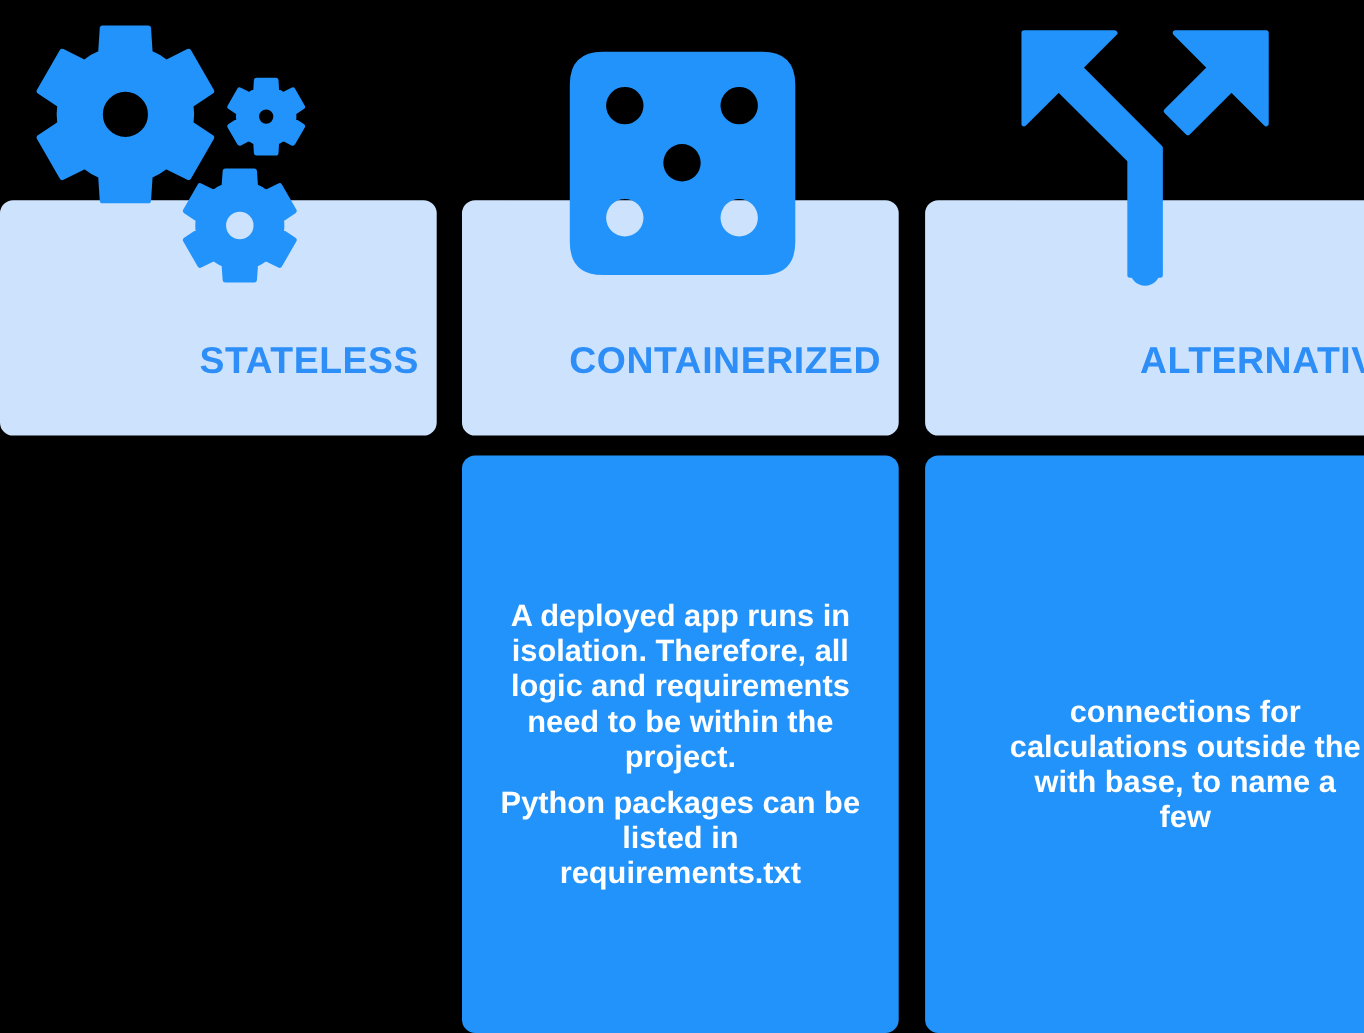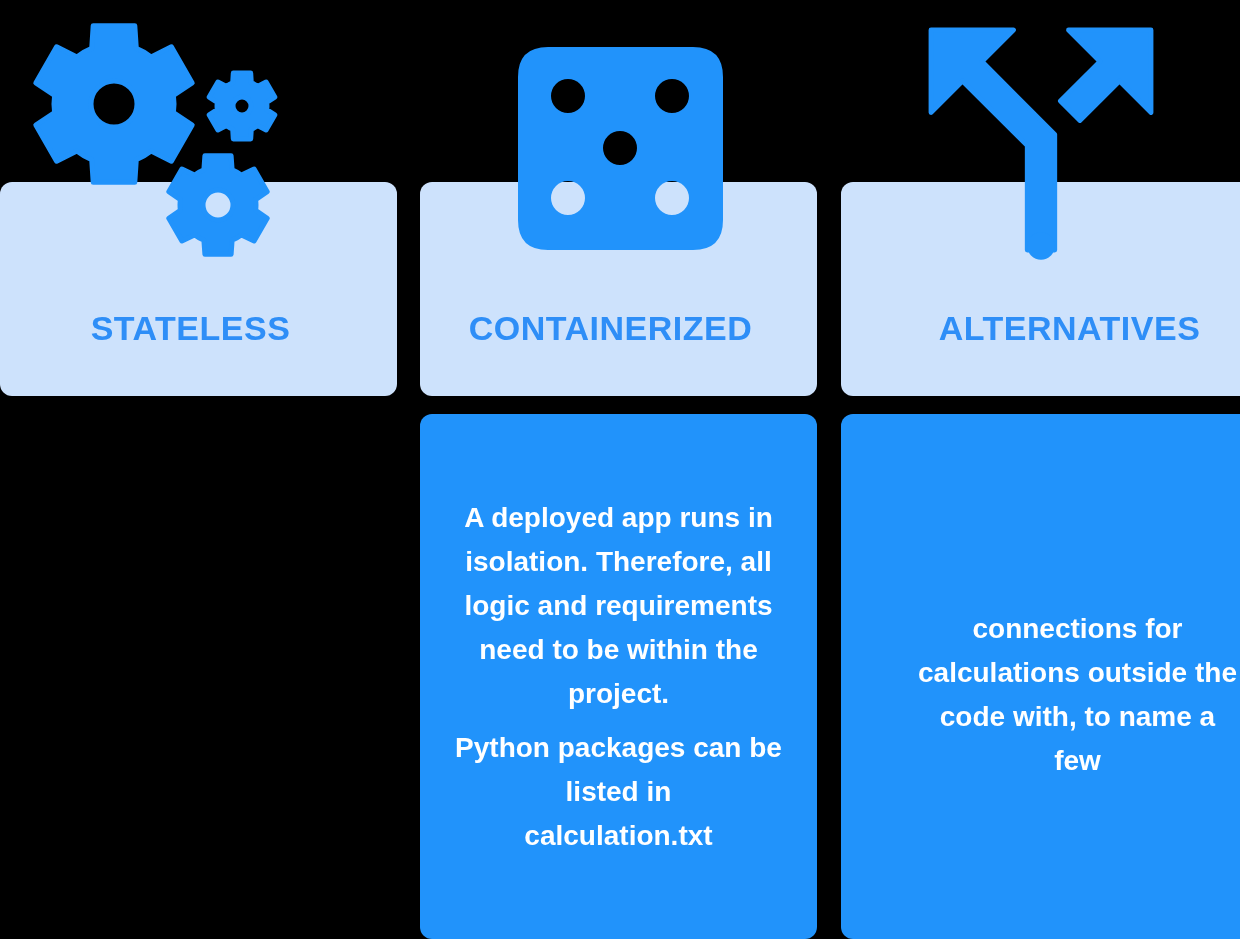--- a/index.html
+++ b/index.html
@@ -24,36 +24,36 @@
   .col-2{left:420px;width:397px;}
   .col-3{left:841px;width:473px;padding-left:16px;}
   .header-card{
     position:absolute;top:182px;left:0;right:0;height:214px;
     background:var(--header-bg);
     border-radius:12px;
     z-index:1;
   }
   .card-title{
     position:absolute;top:127px;left:0;right:16px;
-    text-align:center;
+    text-align:right;
     font-size:34px;font-weight:bold;letter-spacing:0.5px;
     color:var(--title);
   }
   .body-card{
     position:absolute;top:414px;left:0;right:0;bottom:0;
     background:var(--body-bg);
     border-radius:12px;
     z-index:1;
     display:flex;flex-direction:column;justify-content:center;align-items:center;
     padding:20px 10px;
   }
   .para{
     color:var(--body-text);
     font-size:28px;font-weight:600;
-    line-height:44px;
+    line-height:32px;
     text-align:center;
     white-space:pre-line;
     margin:0;
   }
   .para + .para{margin-top:10px;}
   .para:empty{display:none;}
   .col-3 .text-block{transform:translateY(18px);}
   .text-block{display:flex;flex-direction:column;align-items:center;}
   .icon-layer{
     position:absolute;top:0;left:0;width:1240px;height:939px;
@@ -77,34 +77,34 @@
     </div>
     <div class="body-card">
       <div class="text-block">
         <p class="para">A deployed app runs in
 isolation. Therefore, all
 logic and requirements
 need to be within the
 project.</p>
         <p class="para">Python packages can be
 listed in
-calculation.txt</p>
+requirements.txt</p>
       </div>
     </div>
   </div>
 
   <div class="column col-3">
     <div class="header-card">
       <div class="card-title">ALTERNATIVES</div>
     </div>
     <div class="body-card">
       <div class="text-block">
         <p class="para">connections for
 calculations outside the
-code with, to name a
+with base, to name a
 few</p>
       </div>
     </div>
   </div>
 
   <svg class="icon-layer" width="1240" height="939" viewBox="0 0 1240 939">
     <g fill="#2193fb" fill-rule="evenodd" stroke="#2193fb" stroke-width="5" stroke-linejoin="round">
       <path id="gear-big" d="M 91.7 48.3 L 93.2 25.7 L 134.8 25.7 L 136.3 48.3 A 60 60 0 0 1 151.1 56.9 L 151.1 56.9 L 171.4 46.8 L 192.2 82.9 L 173.4 95.4 A 60 60 0 0 1 173.4 112.6 L 173.4 112.6 L 192.2 125.1 L 171.4 161.2 L 151.1 151.1 A 60 60 0 0 1 136.3 159.7 L 136.3 159.7 L 134.8 182.3 L 93.2 182.3 L 91.7 159.7 A 60 60 0 0 1 76.9 151.1 L 76.9 151.1 L 56.6 161.2 L 35.8 125.1 L 54.6 112.6 A 60 60 0 0 1 54.6 95.4 L 54.6 95.4 L 35.8 82.9 L 56.6 46.8 L 76.9 56.9 A 60 60 0 0 1 91.7 48.3 Z M 137 104 A 23 23 0 1 0 91 104 A 23 23 0 1 0 137 104 Z"></path>
       <path id="gear-small" d="M 232.7 82.8 L 233.3 73.1 L 250.7 73.1 L 251.3 82.8 A 25 25 0 0 1 257.5 86.4 L 257.5 86.4 L 266.1 82.0 L 274.8 97.1 L 266.7 102.4 A 25 25 0 0 1 266.7 109.6 L 266.7 109.6 L 274.8 114.9 L 266.1 130.0 L 257.5 125.6 A 25 25 0 0 1 251.3 129.2 L 251.3 129.2 L 250.7 138.9 L 233.3 138.9 L 232.7 129.2 A 25 25 0 0 1 226.5 125.6 L 226.5 125.6 L 217.9 130.0 L 209.2 114.9 L 217.3 109.6 A 25 25 0 0 1 217.3 102.4 L 217.3 102.4 L 209.2 97.1 L 217.9 82.0 L 226.5 86.4 A 25 25 0 0 1 232.7 82.8 Z M 251 106 A 9 9 0 1 0 233 106 A 9 9 0 1 0 251 106 Z"></path>
       <path id="gear-medium" d="M 203.9 169.7 L 204.9 155.7 L 231.1 155.7 L 232.1 169.7 A 38 38 0 0 1 241.5 175.1 L 241.5 175.1 L 254.1 169.0 L 267.2 191.7 L 255.6 199.6 A 38 38 0 0 1 255.6 210.4 L 255.6 210.4 L 267.2 218.3 L 254.1 241.0 L 241.5 234.9 A 38 38 0 0 1 232.1 240.3 L 232.1 240.3 L 231.1 254.3 L 204.9 254.3 L 203.9 240.3 A 38 38 0 0 1 194.5 234.9 L 194.5 234.9 L 181.9 241.0 L 168.8 218.3 L 180.4 210.4 A 38 38 0 0 1 180.4 199.6 L 180.4 199.6 L 168.8 191.7 L 181.9 169.0 L 194.5 175.1 A 38 38 0 0 1 203.9 169.7 Z M 233 205 A 15 15 0 1 0 203 205 A 15 15 0 1 0 233 205 Z"></path>

